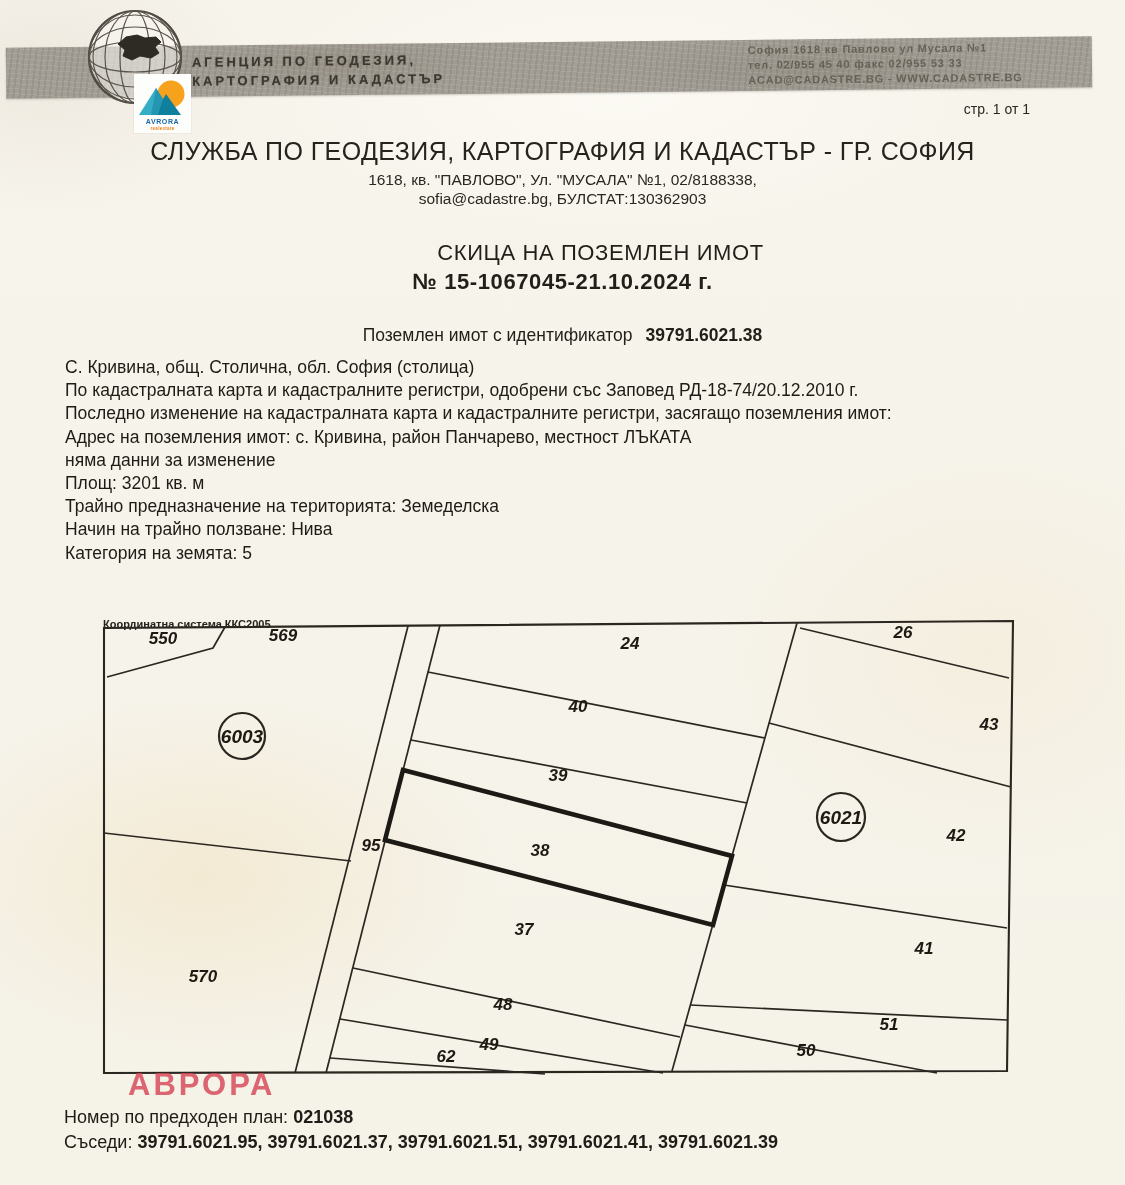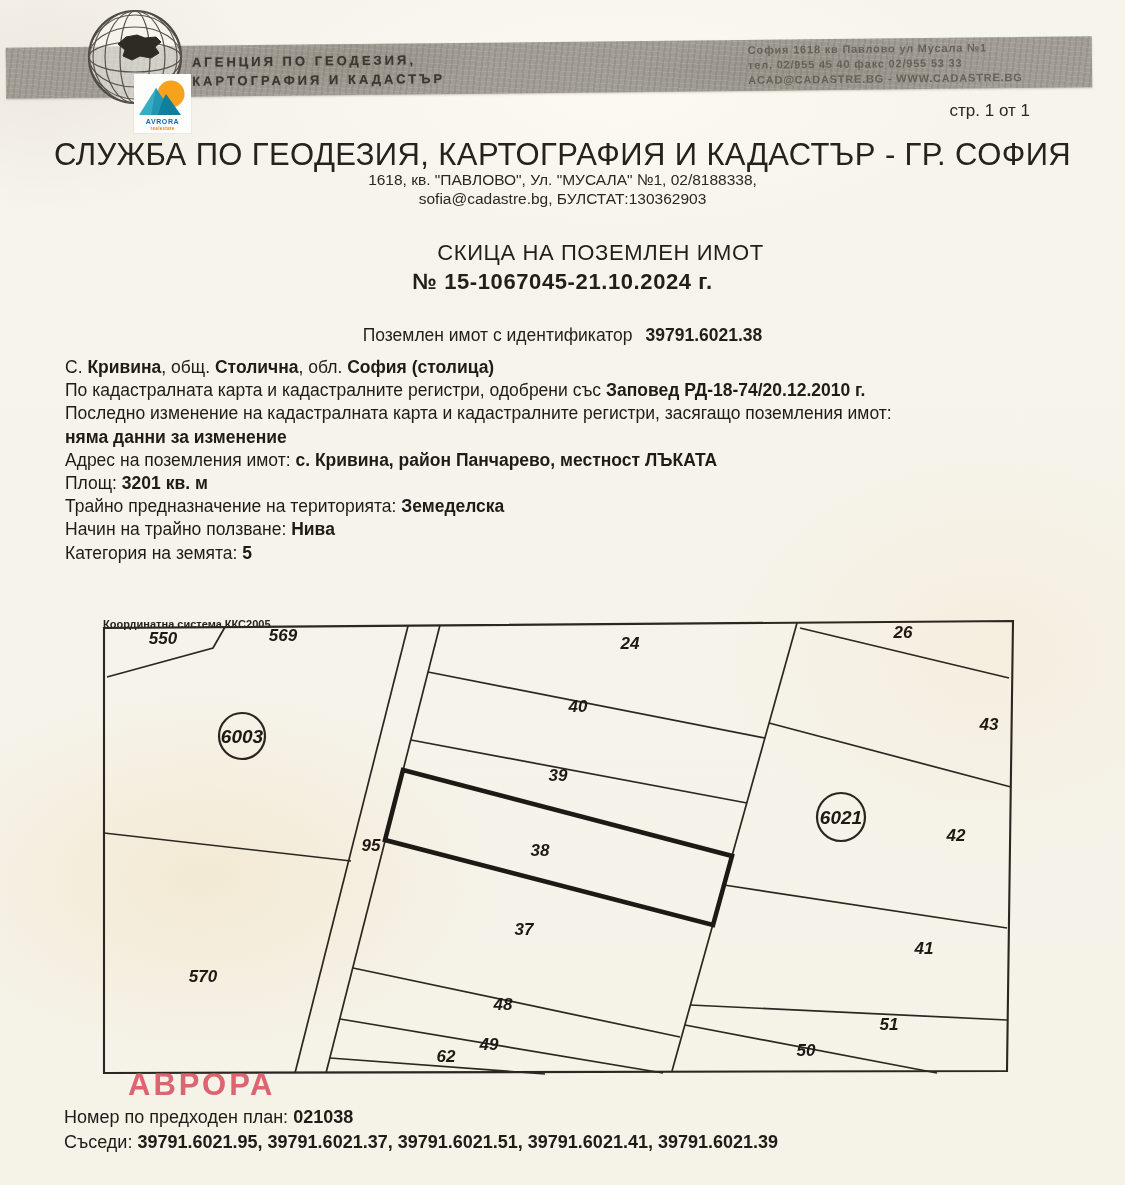--- a/index.html
+++ b/index.html
@@ -20,42 +20,42 @@
     background-image:
       repeating-linear-gradient(97deg, rgba(58,53,46,.10) 0 2px, rgba(0,0,0,0) 2px 6px),
       repeating-linear-gradient(4deg, rgba(255,255,255,.09) 0 1px, rgba(0,0,0,0) 1px 5px),
       radial-gradient(160px 30px at 30% 40%, rgba(120,112,100,.25), rgba(0,0,0,0)),
       radial-gradient(200px 35px at 75% 60%, rgba(110,104,92,.22), rgba(0,0,0,0));
     transform:rotate(-0.6deg);box-shadow:0 1px 2px rgba(90,85,75,.25);}
   .banner-left{left:186px;top:7px;line-height:19px;font-size:13px;font-weight:700;
     letter-spacing:3px;color:#3c382f;text-shadow:0 0 1px rgba(60,56,47,.5);}
   .banner-right{left:742px;top:3px;line-height:15px;font-size:11px;font-weight:600;
     letter-spacing:0.8px;color:#5d584d;opacity:.85;}
-  .page-ind{left:830px;top:101px;width:200px;text-align:right;font-size:17px;color:#2b2722;}
+  .page-ind{left:830px;top:101px;width:200px;text-align:right;font-size:14px;color:#2b2722;}
   
   .globe{left:85px;top:6px;}
   
   .avrora{left:134px;top:74px;width:57px;height:59px;background:#fdfdfc;
     box-shadow:0 0 0 1px rgba(0,0,0,0.03);}
   .av-name{position:absolute;left:0;right:0;top:44px;text-align:center;
     font-size:7px;font-weight:700;color:#1767a9;letter-spacing:0.6px;}
   .av-sub{position:absolute;left:0;right:0;top:52px;text-align:center;
     font-size:4.5px;font-weight:600;color:#e8821d;letter-spacing:0.3px;}
   
   .ctr{left:0;width:1125px;text-align:center;}
-  .office-title{top:137px;font-size:31px;letter-spacing:0.4px;color:#26221d;}
+  .office-title{top:137px;font-size:25px;letter-spacing:0.4px;color:#26221d;}
   .office-addr{top:171px;font-size:15.5px;color:#2b2722;}
   .office-mail{top:190px;font-size:15.5px;color:#2b2722;}
   .doc-title1{top:240px;font-size:22px;font-weight:400;letter-spacing:0.6px;margin-left:38px;}
   .doc-title2{top:269px;font-size:22px;font-weight:700;letter-spacing:0.6px;}
   .ident-line{top:325px;font-size:17.5px;}
   .ident-line b{margin-left:13px;}
   
   .details{left:65px;top:356px;width:1010px;font-size:17.5px;line-height:23.2px;color:#1f1b16;}
-  .details b{font-weight:700;}
+  .details b{font-weight:400;}
   
   .coordsys{left:103px;top:618px;font-size:11px;font-weight:600;color:#26221d;}
   svg.map{left:0;top:0;pointer-events:none;}
   .mline{stroke:#2b2620;stroke-width:1.7;fill:none;}
   .mframe{stroke:#2b2620;stroke-width:2.1;fill:none;}
   .mbold{stroke:#1d1914;stroke-width:4.6;fill:none;}
   .plbl{font-family:"Liberation Sans",sans-serif;font-style:italic;font-weight:700;
         font-size:17px;fill:#1e1913;text-anchor:middle;}
   .plbl-big{font-size:19px;}
   .scale{top:1077px;font-size:19px;font-weight:700;letter-spacing:0.5px;}
@@ -112,22 +112,22 @@
   <div class="abs ctr doc-title1">СКИЦА НА ПОЗЕМЛЕН ИМОТ</div>
   <div class="abs ctr doc-title2">№ 15-1067045-21.10.2024 г.</div>
   <div class="abs ctr ident-line">
     <span>Поземлен имот с идентификатор</span><b>39791.6021.38</b>
   </div>
 
   <div class="abs details">
     <div><span>С. </span><b>Кривина</b><span>, общ. </span><b>Столична</b><span>, обл. </span><b>София (столица)</b></div>
     <div><span>По кадастралната карта и кадастралните регистри, одобрени със </span><b>Заповед РД-18-74/20.12.2010 г.</b></div>
     <div>Последно изменение на кадастралната карта и кадастралните регистри, засягащо поземления имот:</div>
+    <div><span>Адрес на поземления имот: </span><b>с. Кривина, район Панчарево, местност ЛЪКАТА</b></div>
     <div><b>няма данни за изменение</b></div>
-    <div><span>Адрес на поземления имот: </span><b>с. Кривина, район Панчарево, местност ЛЪКАТА</b></div>
     <div><span>Площ: </span><b>3201 кв. м</b></div>
     <div><span>Трайно предназначение на територията: </span><b>Земеделска</b></div>
     <div><span>Начин на трайно ползване: </span><b>Нива</b></div>
     <div><span>Категория на земята: </span><b>5</b></div>
   </div>
 
   <div class="abs coordsys">Координатна система ККС2005</div>
 
   <svg class="abs map" width="1125" height="1185" viewBox="0 0 1125 1185">
 

